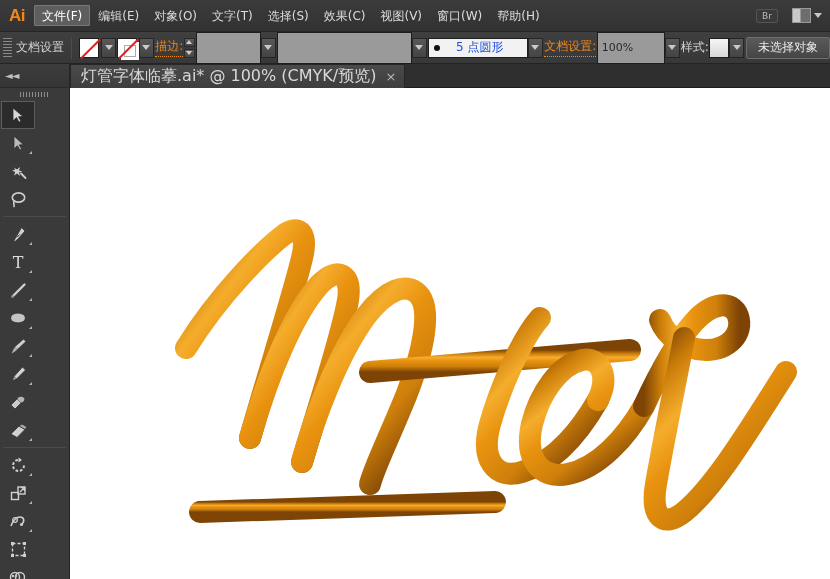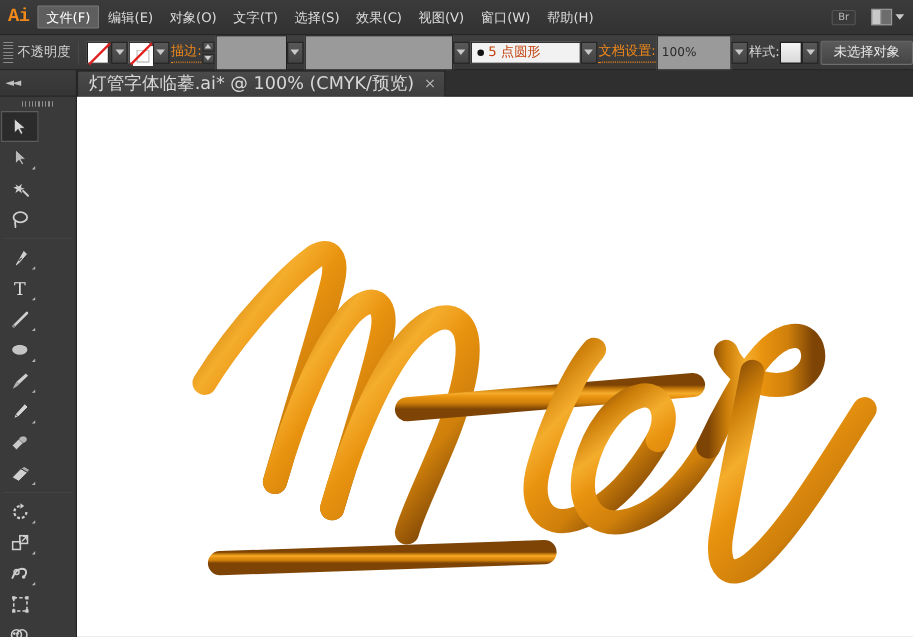--- a/index.html
+++ b/index.html
@@ -18,21 +18,21 @@
   .menubar {
     position: absolute; left: 0; top: 0; width: 830px; height: 32px;
     background: linear-gradient(#3b3b3b, #323232);
     border-bottom: 1px solid #242424;
     display: flex; align-items: center;
   }
   .ai-logo {
     width: 34px; height: 22px;
     display: flex; align-items: center; justify-content: center;
     color: #f0881a; font-weight: bold; font-size: 17px;
-    font-family: Liberation Mono, monospace;
+    font-family: Liberation Sans, sans-serif;
     letter-spacing: -0.5px;
   }
   .menu-item {
     height: 21px; line-height: 20px;
     padding: 0 7px; margin-right: 1px;
     color: #dcdcdc; font-size: 12px; white-space: nowrap;
     display: flex; align-items: center;
   }
   .menu-item.active {
     background: #5e5e5e;
@@ -147,22 +147,22 @@
     height: 32px; background: #9a9a9a;
     border: 1px solid #1d1d1d;
     display: flex; align-items: center;
     padding: 0 4px; color: #2a2a2a; font-size: 11px;
     flex: none;
   }
   .field-white {
     height: 20px; background: #f2f2f2;
     border: 1px solid #1d1d1d;
     display: flex; align-items: center;
-    padding: 0 5px; color: #c2410c; font-size: 12px;
-    gap: 4px; flex: none;
+    padding: 0 5px; color: #1d4ed8; font-size: 12px;
+    gap: 16px; flex: none;
   }
   .dot-bullet {
     width: 6px; height: 6px; background: #111; border-radius: 50%;
     flex: none;
   }
   .style-swatch {
     width: 20px; height: 20px;
     background: linear-gradient(#f5f5f5, #d8d8d8);
     border: 1px solid #1d1d1d; flex: none;
   }
@@ -262,21 +262,21 @@
       <div class="br-btn">Br</div>
       <div class="wsbtn">
         <span class="ws-ico"></span>
         <span class="caret-sm"></span>
       </div>
     </div>
   </div>
 
   <div class="controlbar">
     <div class="grip"></div>
-    <div class="cb-label">不透明度</div>
+    <div class="cb-label">文档设置</div>
     <div class="cb-sep"></div>
 
     <div class="swatch-none"></div>
     <div class="dropbtn">
       <span class="caret"></span>
     </div>
     <div style="width:8px"></div>
     <div class="swatch-stroke"></div>
     <div class="dropbtn">
       <span class="caret"></span>

